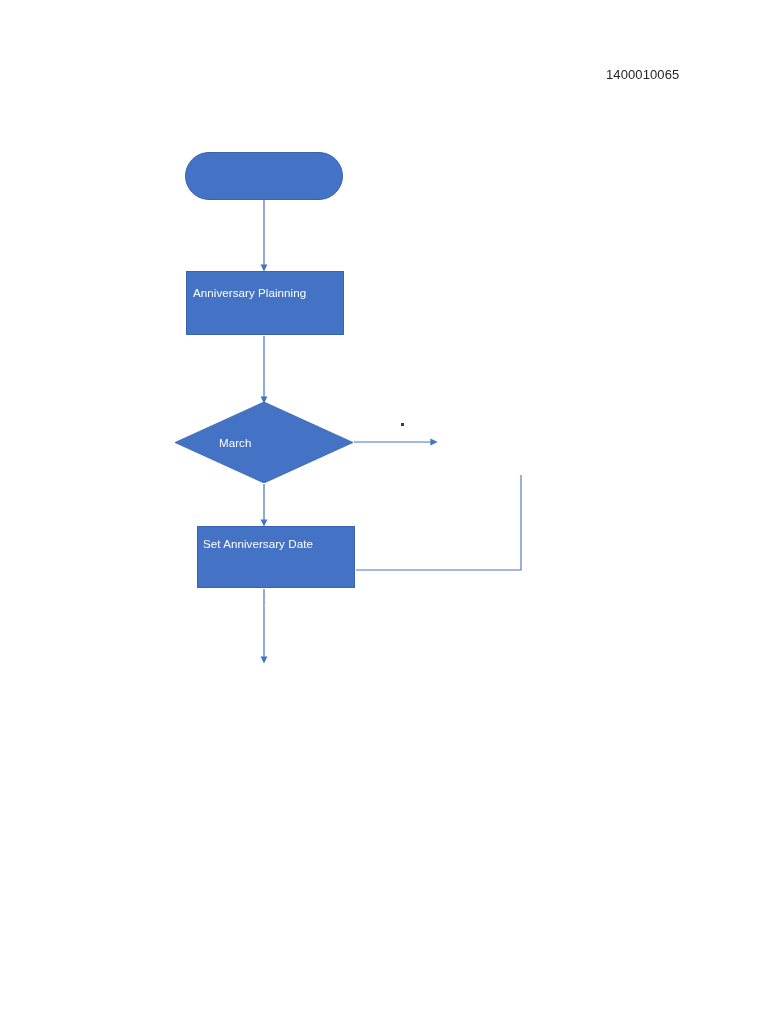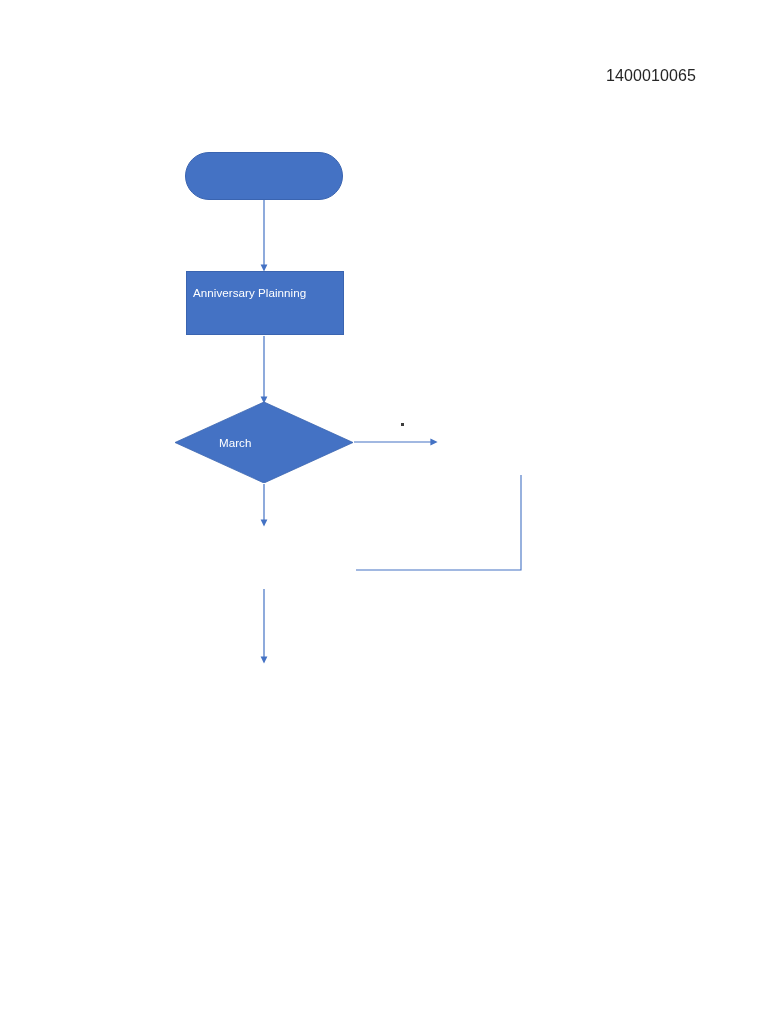--- a/index.html
+++ b/index.html
@@ -23,21 +23,21 @@
     width: 768px;
     height: 1024px;
     background: #ffffff;
   }
 
   
   .doc-id {
     position: absolute;
     left: 606px;
     top: 67px;
-    font-size: 16px;
+    font-size: 13px;
     color: #262626;
     letter-spacing: .1px;
     white-space: nowrap;
   }
 
   .doc-title {
     position: absolute;
     left: 213px;
     top: 94px;
     font-size: 12.3px;
@@ -200,16 +200,21 @@
   </div>
 
   <div class="node" id="node-decision">
     <svg class="diamond-shape" viewBox="0 0 178 81" preserveAspectRatio="none">
       <polygon points="89,0 178,40.5 89,81 0,40.5" fill="#4472C4" stroke="#3a64b0" stroke-width="0.8"></polygon>
     </svg>
     <span class="node-label">March</span>
   </div>
 
 
+  <div class="node" id="node-set-date">
+    <span class="node-label">Set Anniversary Date
+
+March 31st 2019</span>
+  </div>
 
   <div id="stray-dot"></div>
 
 </div>
 
 </body></html>

